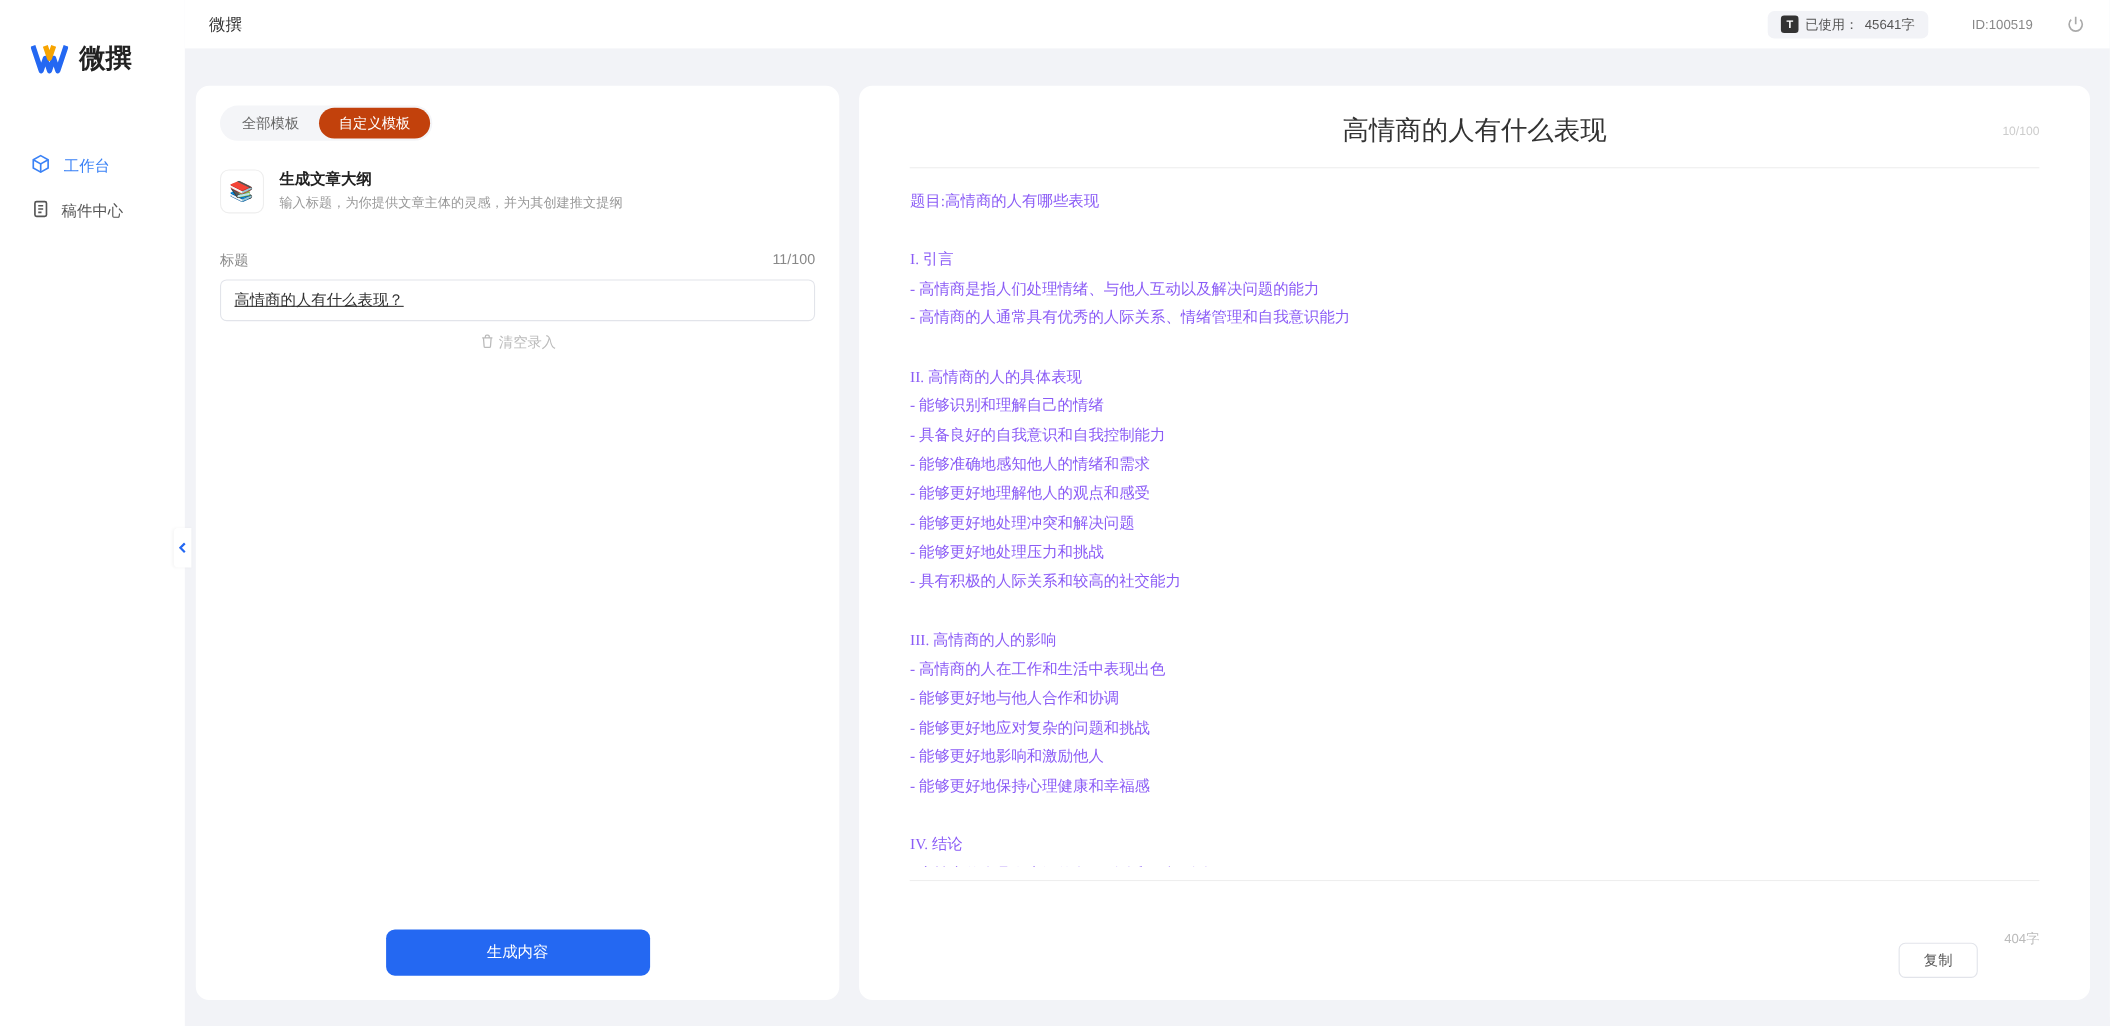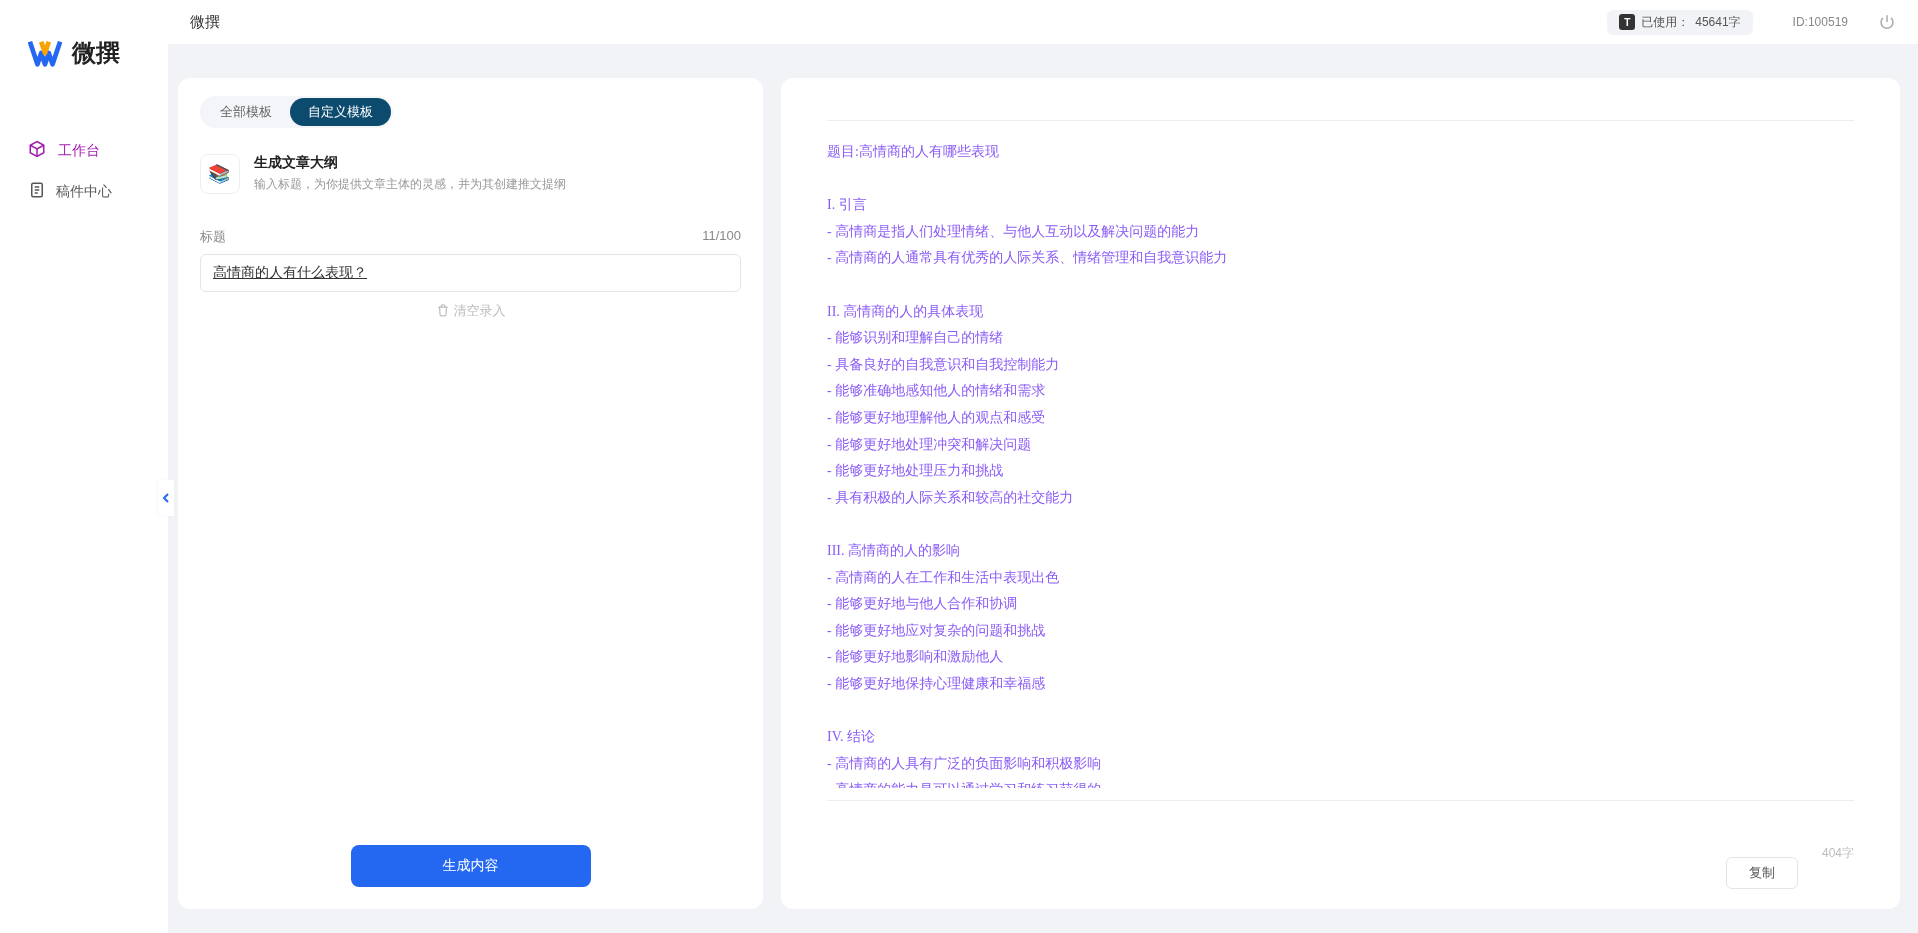--- a/index.html
+++ b/index.html
@@ -4,39 +4,39 @@
 <style>
 * { box-sizing: border-box; margin: 0; padding: 0; }
 body { font-family: -apple-system, "Microsoft YaHei", "PingFang SC", sans-serif; background: #f2f3f7; color: #333; font-size: 14px; width: 1918px; height: 933px; overflow: hidden; position: relative; }
 
 .sidebar { position: absolute; left: 0; top: 0; width: 168px; height: 100%; background: #fff; display: flex; flex-direction: column; }
 .logo-area { padding: 36px 20px 20px 28px; display: flex; align-items: center; gap: 10px; }
 .logo-mark { width: 34px; height: 34px; position: relative; }
 .logo-text { font-size: 24px; font-weight: 700; color: #222; }
 .nav { flex: 1; padding-top: 40px; }
 .nav-item { display: flex; align-items: center; gap: 10px; padding: 10px 20px 10px 28px; cursor: pointer; font-size: 14px; color: #555; }
-.nav-item.active { color: #a21caf; gap: 12px; }
+.nav-item.active { color: #3b82f6; gap: 12px; }
 .nav-item svg { width: 18px; height: 18px; }
 .sidebar-footer { padding-bottom: 18px; }
 .sidebar-footer .nav-item { padding: 8px 20px 8px 28px; font-size: 13px; }
 .icp { font-size: 11px; color: #bbb; padding: 4px 20px 6px 28px; }
 
 .topbar { position: absolute; left: 168px; top: 0; right: 0; height: 44px; background: #fff; display: flex; align-items: center; padding: 0 22px; }
 .top-title { font-size: 15px; color: #333; flex: 1; }
 .usage-pill { display: inline-flex; align-items: center; gap: 6px; background: #f2f3f7; border-radius: 6px; padding: 4px 12px; font-size: 12px; color: #555; margin-right: 40px; }
 .usage-pill .badge { display: inline-flex; align-items: center; justify-content: center; width: 16px; height: 16px; background: #333; color: #fff; border-radius: 3px; font-size: 10px; font-weight: bold; }
 .uid { font-size: 12px; color: #888; margin-right: 30px; }
 .power-btn { width: 18px; height: 18px; color: #aaa; cursor: pointer; }
 
 .content { position: absolute; left: 168px; top: 44px; right: 0; bottom: 0; display: flex; gap: 18px; padding: 34px 18px 24px 10px; }
 
 .left-panel { width: 585px; background: #fff; border-radius: 12px; display: flex; flex-direction: column; position: relative; padding: 18px 22px; }
 .tabs-wrap { display: flex; background: #f4f5f8; border-radius: 18px; width: fit-content; padding: 2px; }
 .tab { padding: 5px 18px; font-size: 13px; border-radius: 16px; cursor: pointer; color: #666; }
-.tab.active { background: #0c4a6e; color: #fff; }
+.tab.active { background: #c2410c; color: #fff; }
 
 .template-row { display: flex; gap: 14px; margin-top: 26px; align-items: flex-start; }
 .tpl-icon { width: 40px; height: 40px; border-radius: 8px; background: #fff; border: 1px solid #eee; display: flex; align-items: center; justify-content: center; font-size: 18px; }
 .tpl-meta .tpl-title { font-size: 14px; font-weight: 600; color: #222; }
 .tpl-meta .tpl-desc { font-size: 12px; color: #999; margin-top: 4px; }
 
 .form-block { margin-top: 34px; }
 .form-label-row { display: flex; justify-content: space-between; font-size: 13px; color: #888; margin-bottom: 8px; }
 .form-input { width: 100%; border: 1px solid #e2e4ea; border-radius: 6px; padding: 10px 12px; font-size: 14px; color: #333; outline: none; text-decoration: underline; }
 .clear-row { display: flex; align-items: center; justify-content: center; gap: 4px; margin-top: 10px; font-size: 13px; color: #bbb; cursor: pointer; }
@@ -136,20 +136,24 @@
               <path d="M4 7h16M9 7V5a2 2 0 0 1 2-2h2a2 2 0 0 1 2 2v2M6 7l1 13a2 2 0 0 0 2 2h6a2 2 0 0 0 2-2l1-13"></path>
             </svg></span>
         <span>清空录入</span>
       </div>
     </div>
 
     <button class="generate-btn">生成内容</button>
   </div>
 
   <div class="right-panel">
+    <div class="out-title-row">
+      <div class="out-title">高情商的人有什么表现</div>
+      <div class="out-count">10/100</div>
+    </div>
     <div class="divider"></div>
     <div class="out-body">题目:高情商的人有哪些表现
 
 I. 引言
 - 高情商是指人们处理情绪、与他人互动以及解决问题的能力
 - 高情商的人通常具有优秀的人际关系、情绪管理和自我意识能力
 
 II. 高情商的人的具体表现
 - 能够识别和理解自己的情绪
 - 具备良好的自我意识和自我控制能力

